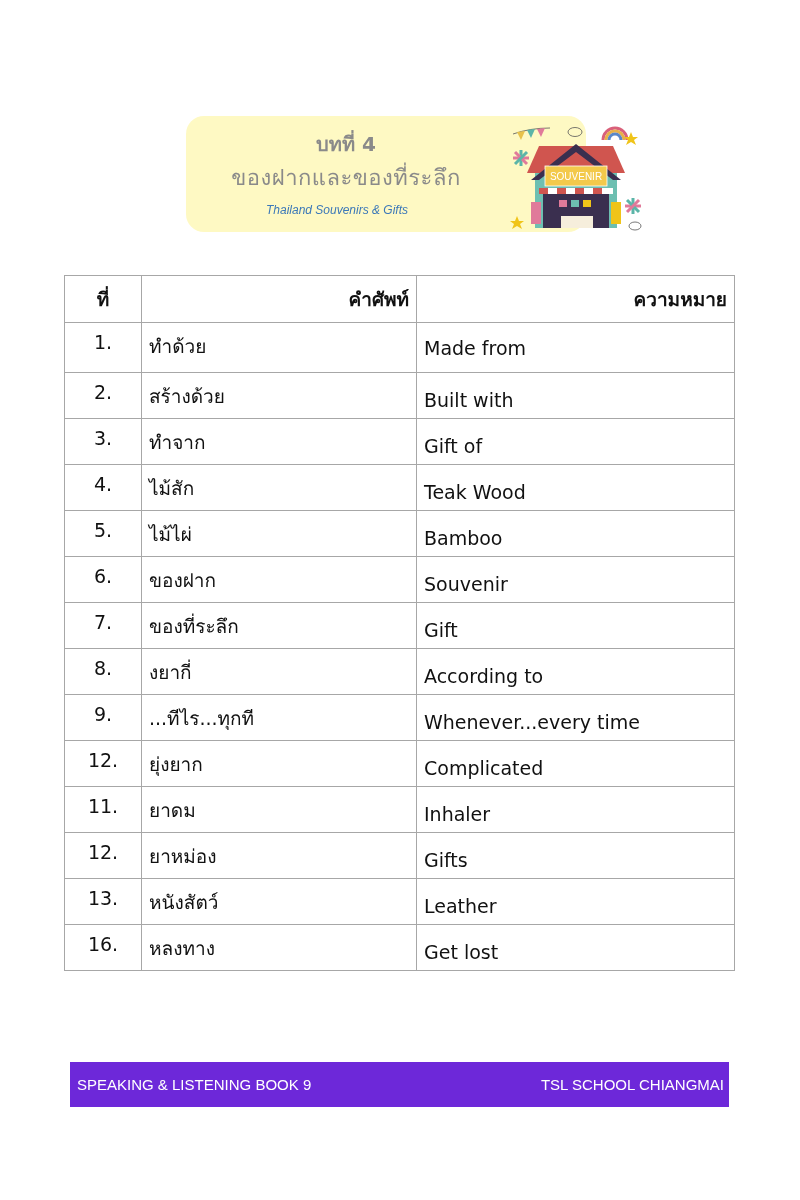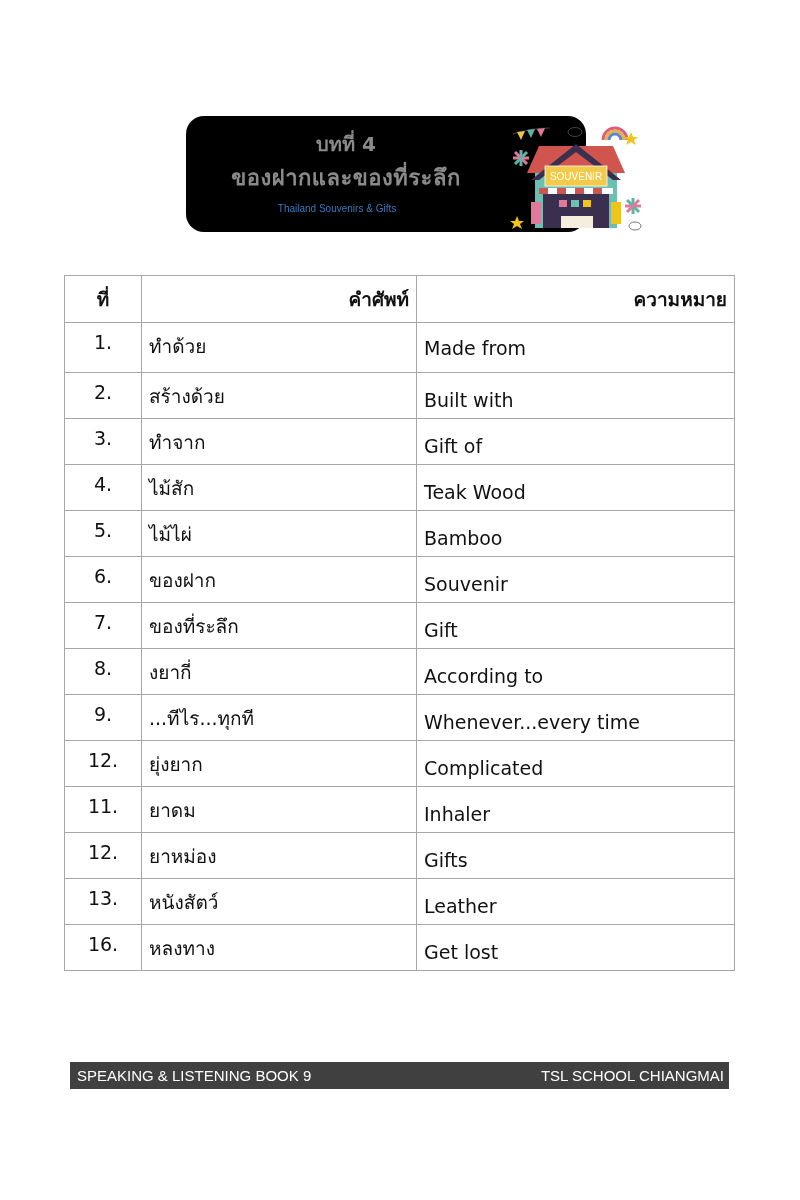--- a/index.html
+++ b/index.html
@@ -1,46 +1,46 @@
 <!DOCTYPE html>
 <html><head>
   <meta charset="utf-8">
   <style>
     * { box-sizing: border-box; margin: 0; padding: 0; }
     html, body { width: 800px; height: 1200px; background: #ffffff; overflow: hidden; }
     body { position: relative; font-family: "DejaVu Sans", sans-serif; color: #111; }
 
     .banner {
       position: absolute; left: 186px; top: 116px; width: 400px; height: 116px;
-      background: #000000; border-radius: 18px;
+      background: #fef9c3; border-radius: 18px;
     }
     .banner-text { position: absolute; left: 0; top: 0; width: 320px; height: 116px; text-align: center; }
     .b-title { position: absolute; left: 0; right: 0; top: 12px; font-size: 20px; font-weight: bold; color: #8a8a8a; }
-    .b-sub { position: absolute; left: 0; right: 0; top: 44px; font-size: 22px; font-weight: bold; color: #8a8a8a; letter-spacing: 0.5px; }
-    .b-en { position: absolute; left: 0; right: 18px; top: 87px; font-family: "Liberation Sans", sans-serif; font-size: 10px; color: #3b78b8; }
+    .b-sub { position: absolute; left: 0; right: 0; top: 44px; font-size: 22px; font-weight: normal; color: #8a8a8a; letter-spacing: 0.5px; }
+    .b-en { position: absolute; left: 0; right: 18px; top: 87px; font-family: "Liberation Sans", sans-serif; font-size: 12px; color: #3b78b8; font-style: italic; }
 
     .illus { position: absolute; left: 505px; top: 118px; width: 145px; height: 115px; }
 
     table.vocab {
       position: absolute; left: 64px; top: 275px; width: 670px;
       border-collapse: collapse; table-layout: fixed;
     }
     table.vocab td, table.vocab th { border: 1.5px solid #a7a7a7; vertical-align: top; }
     table.vocab th { height: 47px; text-align: right; font-size: 19px; font-weight: bold; padding: 8px 7px 0 7px; font-family: "DejaVu Serif", serif; }
     table.vocab th.num { text-align: center; }
     table.vocab td { height: 46px; font-size: 19px; }
     td.num { text-align: center; padding-top: 8px; font-family: "DejaVu Sans", sans-serif; font-size: 20px; }
     td.thai { padding: 8px 7px 0 7px; font-size: 19px; }
     td.eng { padding: 16px 7px 0 7px; font-family: "DejaVu Sans", sans-serif; font-size: 20px; }
     tr.r1 td { height: 50px; }
     tr.r1 td.eng { padding-top: 14px; }
 
     .footer {
-      position: absolute; left: 70px; top: 1062px; width: 659px; height: 27px;
-      background: #404040; color: #ffffff; font-family: "Liberation Sans", sans-serif; font-size: 15px;
+      position: absolute; left: 70px; top: 1062px; width: 659px; height: 45px;
+      background: #6d28d9; color: #ffffff; font-family: "Liberation Sans", sans-serif; font-size: 15px;
       display: flex; justify-content: space-between; align-items: center; padding: 0 5px 0 7px;
     }
   </style>
 </head>
 <body>
 
 <div class="banner">
   <div class="banner-text">
     <div class="b-title">บทที่ 4</div>
     <div class="b-sub">ของฝากและของที่ระลึก</div>

